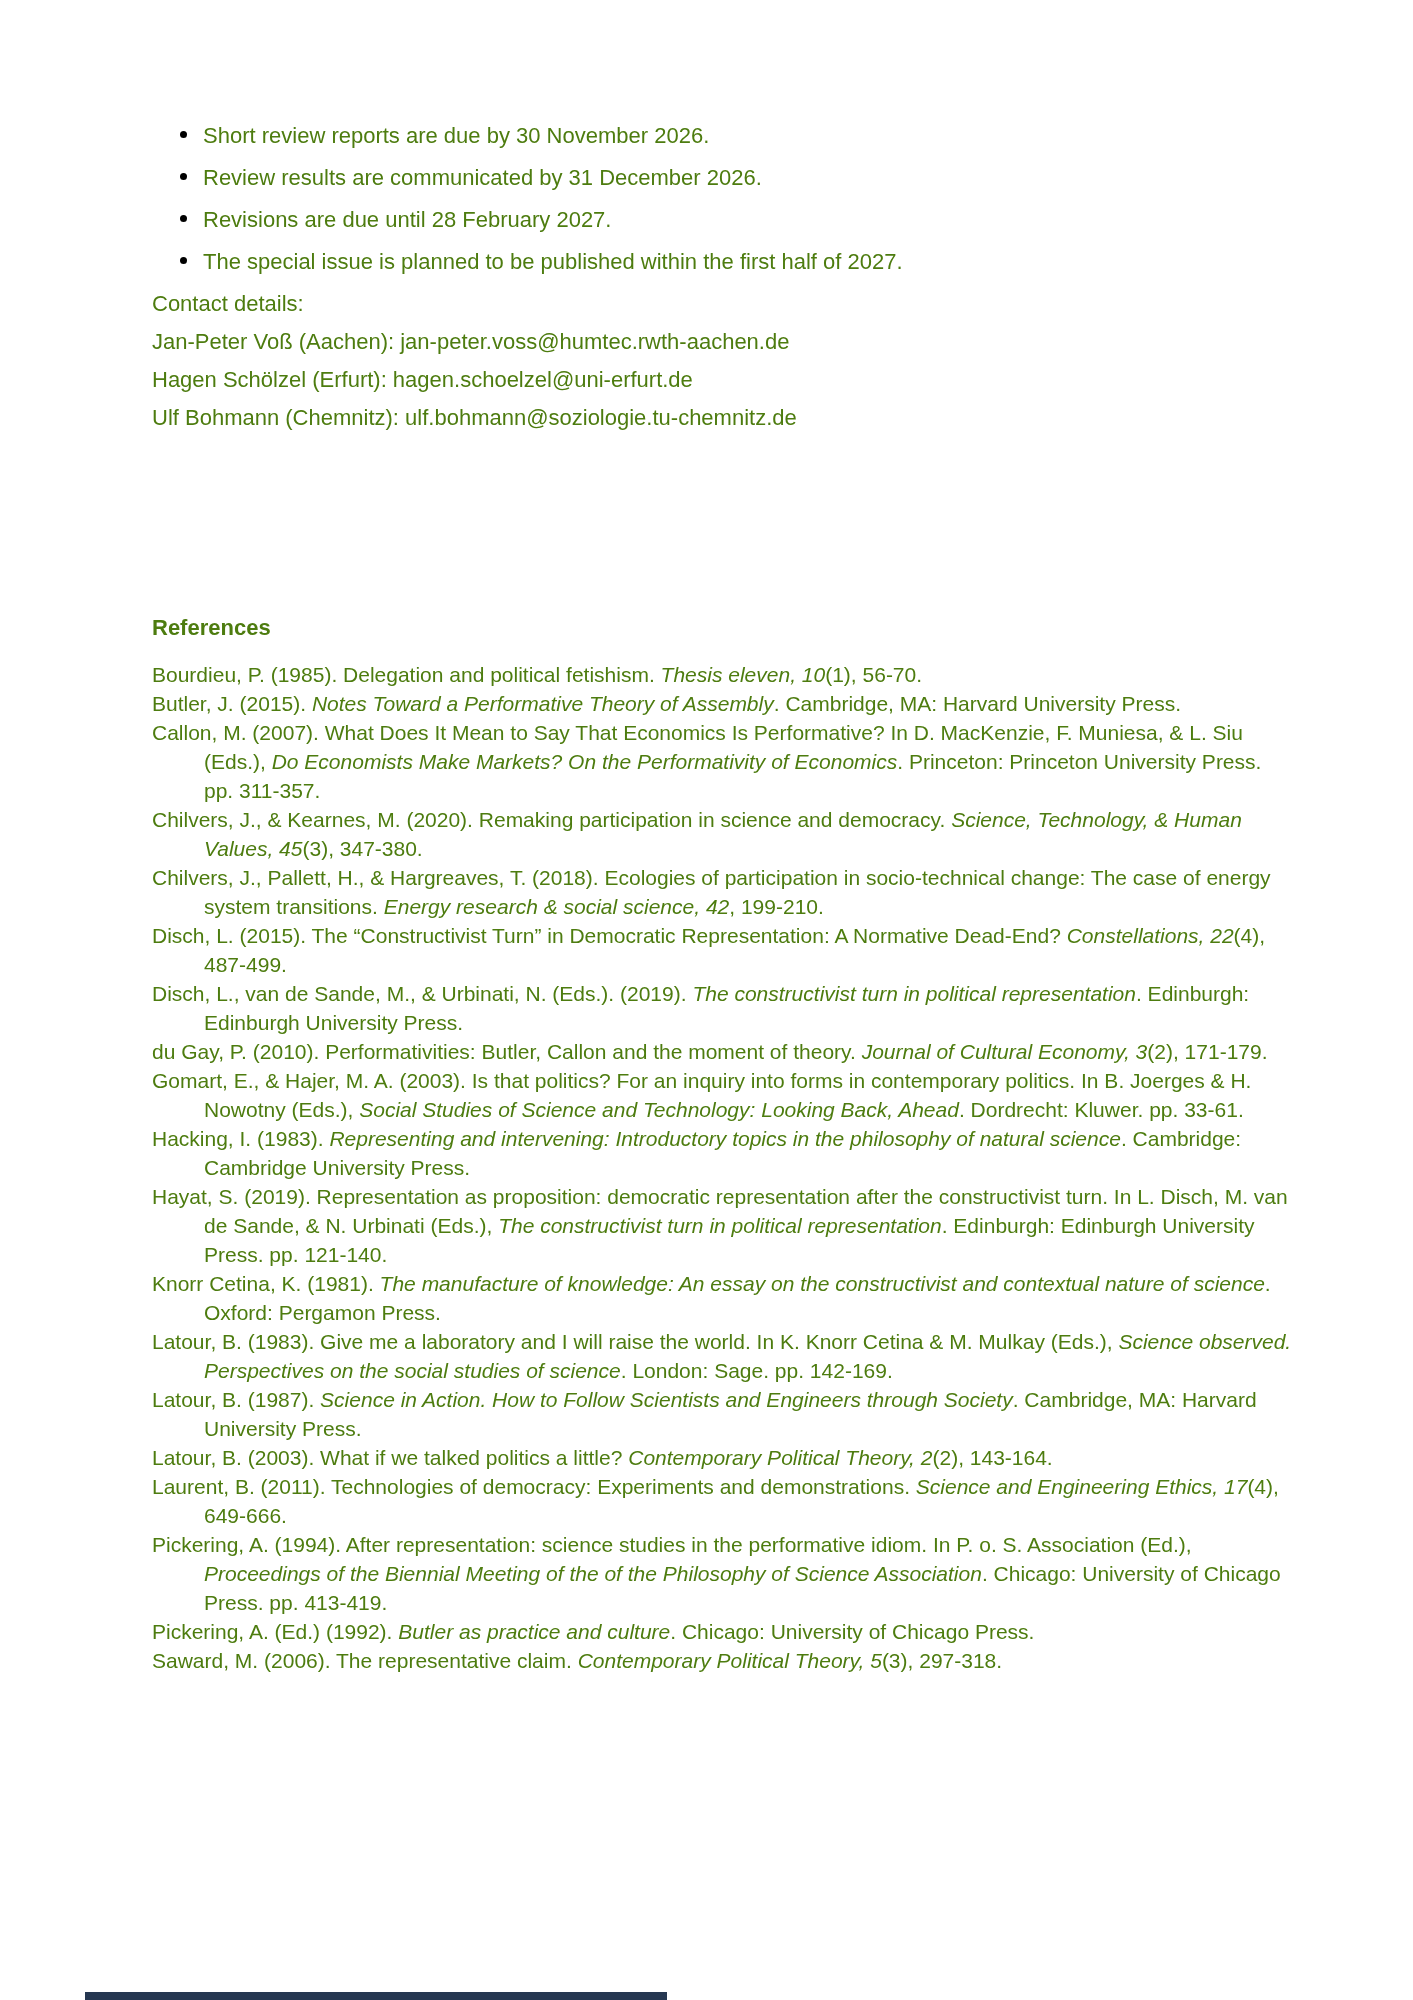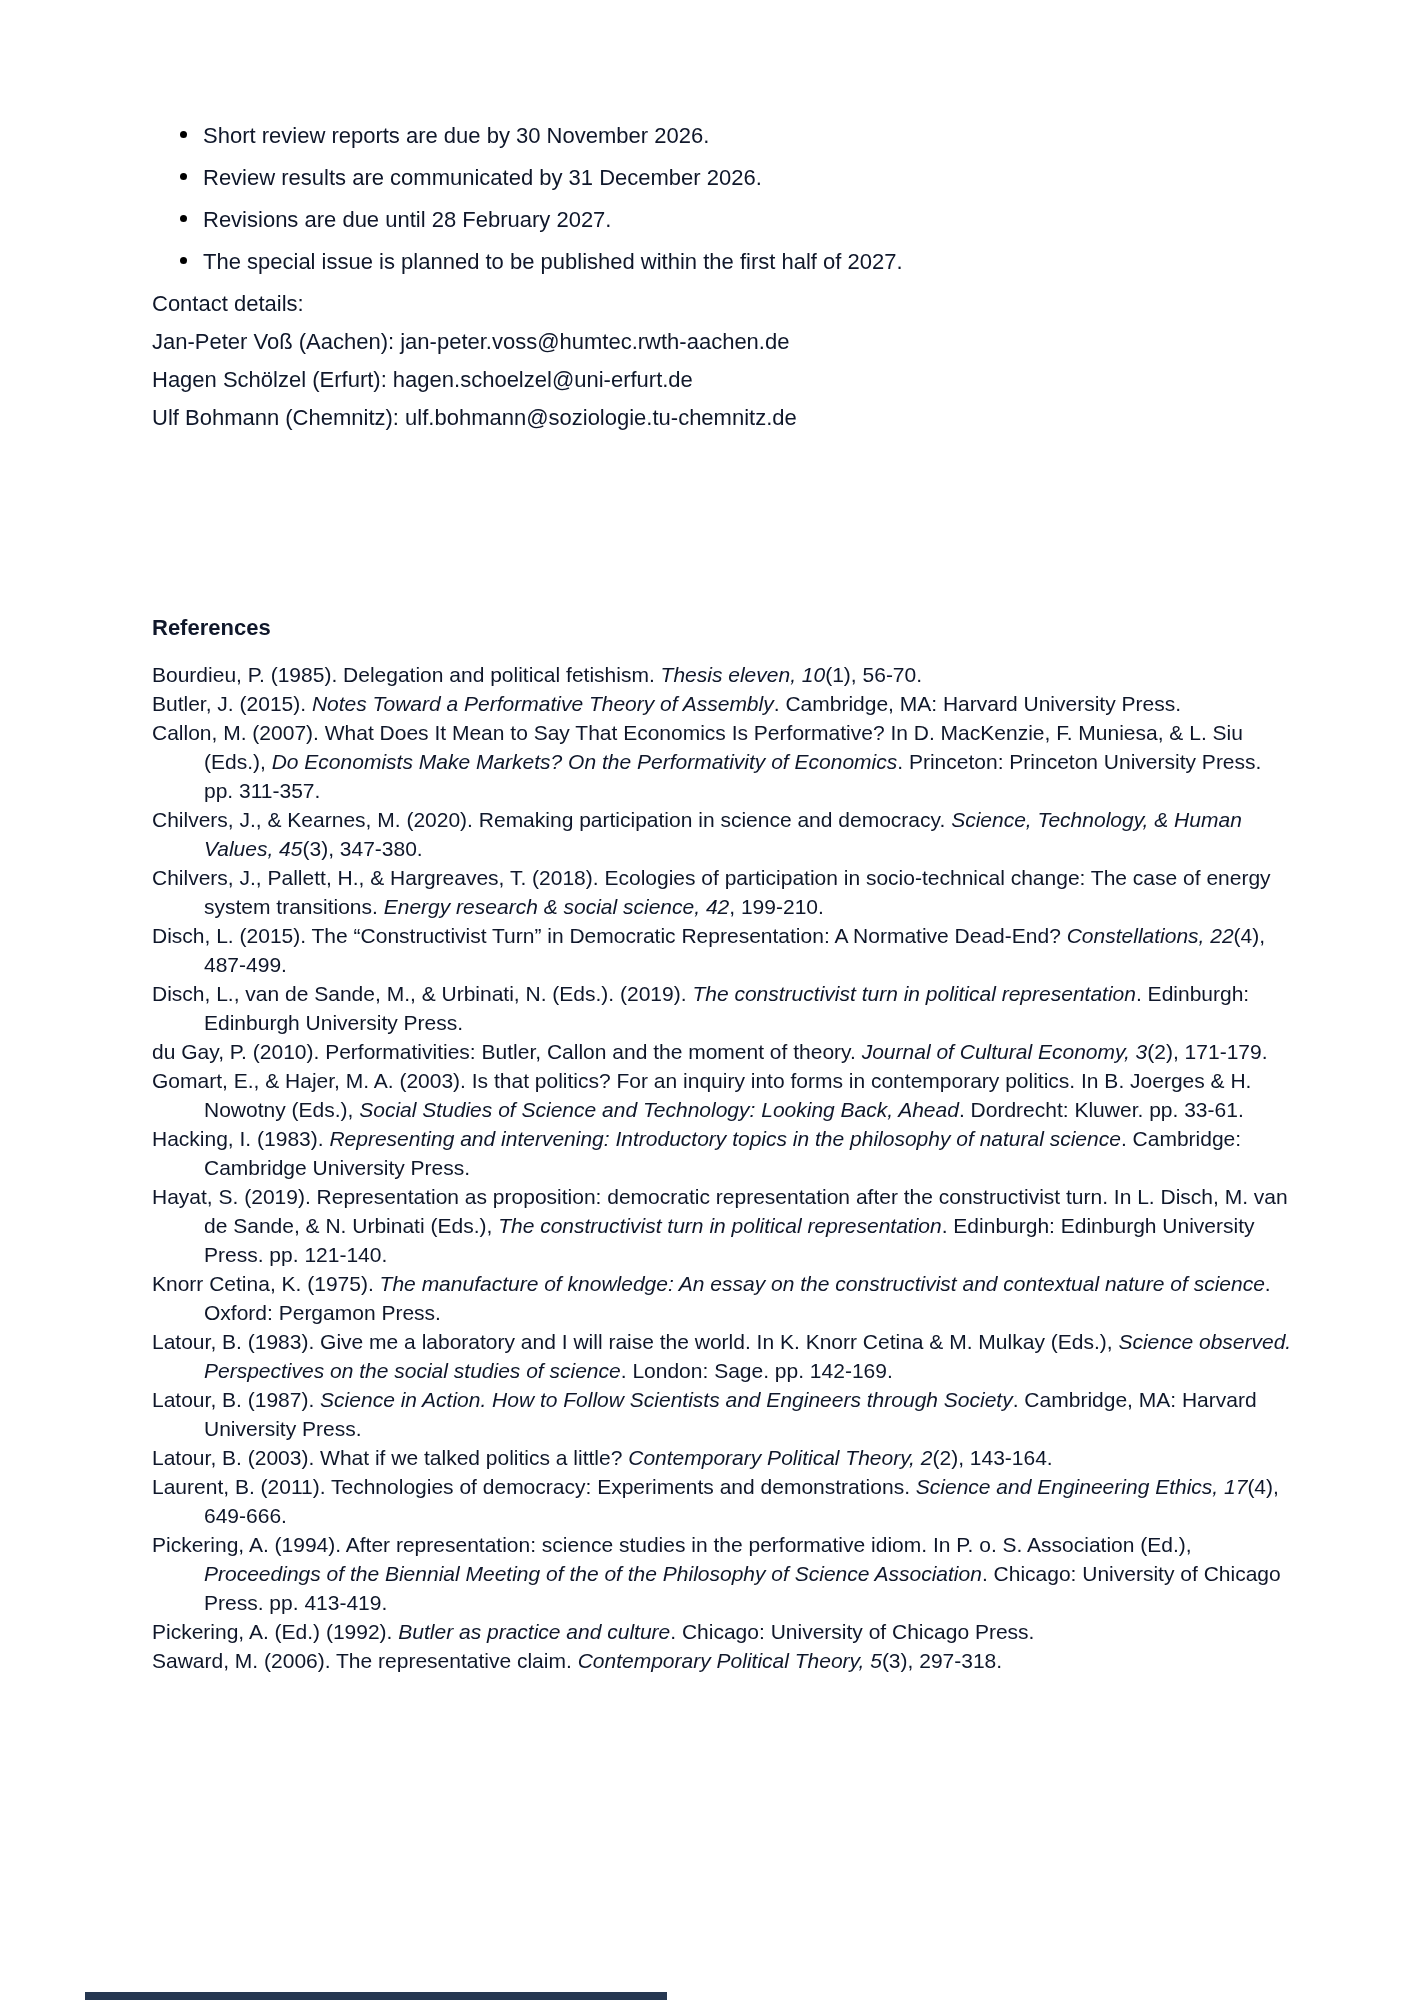--- a/index.html
+++ b/index.html
@@ -64,21 +64,21 @@
     left: 85px;
     bottom: 0;
     width: 582px;
     height: 8px;
     background: #263751;
   }
 </style>
 </head>
 <body>
 
-<div class="page" style="background: rgb(255, 255, 255); color: #0f172a;">
+<div class="page" style="background: rgb(255, 255, 255); color: #4d7c0f;">
   <div class="content">
 
     <ul class="bullets">
       <li>
         <span class="li-dot"></span>
         <span>Short review reports are due by 30 November 2026.</span>
       </li>
       <li>
         <span class="li-dot"></span>
         <span>Review results are communicated by 31 December 2026.</span>
@@ -105,21 +105,21 @@
         <p class="ref"><span>Butler, J. (2015). </span><span class="it">Notes Toward a Performative Theory of Assembly</span><span>. Cambridge, MA: Harvard University Press.</span></p>
         <p class="ref"><span>Callon, M. (2007). What Does It Mean to Say That Economics Is Performative? In D. MacKenzie, F. Muniesa, &amp; L. Siu (Eds.), </span><span class="it">Do Economists Make Markets? On the Performativity of Economics</span><span>. Princeton: Princeton University Press. pp. 311-357.</span></p>
         <p class="ref"><span>Chilvers, J., &amp; Kearnes, M. (2020). Remaking participation in science and democracy. </span><span class="it">Science, Technology, &amp; Human Values, 45</span><span>(3), 347-380.</span></p>
         <p class="ref"><span>Chilvers, J., Pallett, H., &amp; Hargreaves, T. (2018). Ecologies of participation in socio-technical change: The case of energy system transitions. </span><span class="it">Energy research &amp; social science, 42</span><span>, 199-210.</span></p>
         <p class="ref"><span>Disch, L. (2015). The “Constructivist Turn” in Democratic Representation: A Normative Dead-End? </span><span class="it">Constellations, 22</span><span>(4), 487-499.</span></p>
         <p class="ref"><span>Disch, L., van de Sande, M., &amp; Urbinati, N. (Eds.). (2019). </span><span class="it">The constructivist turn in political representation</span><span>. Edinburgh: Edinburgh University Press.</span></p>
         <p class="ref"><span>du Gay, P. (2010). Performativities: Butler, Callon and the moment of theory. </span><span class="it">Journal of Cultural Economy, 3</span><span>(2), 171-179.</span></p>
         <p class="ref"><span>Gomart, E., &amp; Hajer, M. A. (2003). Is that politics? For an inquiry into forms in contemporary politics. In B. Joerges &amp; H. Nowotny (Eds.), </span><span class="it">Social Studies of Science and Technology: Looking Back, Ahead</span><span>. Dordrecht: Kluwer. pp. 33-61.</span></p>
         <p class="ref"><span>Hacking, I. (1983). </span><span class="it">Representing and intervening: Introductory topics in the philosophy of natural science</span><span>. Cambridge: Cambridge University Press.</span></p>
         <p class="ref"><span>Hayat, S. (2019). Representation as proposition: democratic representation after the constructivist turn. In L. Disch, M. van de Sande, &amp; N. Urbinati (Eds.), </span><span class="it">The constructivist turn in political representation</span><span>. Edinburgh: Edinburgh University Press. pp. 121-140.</span></p>
-        <p class="ref"><span>Knorr Cetina, K. (1975). </span><span class="it">The manufacture of knowledge: An essay on the constructivist and contextual nature of science</span><span>. Oxford: Pergamon Press.</span></p>
+        <p class="ref"><span>Knorr Cetina, K. (1981). </span><span class="it">The manufacture of knowledge: An essay on the constructivist and contextual nature of science</span><span>. Oxford: Pergamon Press.</span></p>
         <p class="ref"><span>Latour, B. (1983). Give me a laboratory and I will raise the world. In K. Knorr Cetina &amp; M. Mulkay (Eds.), </span><span class="it">Science observed. Perspectives on the social studies of science</span><span>. London: Sage. pp. 142-169.</span></p>
         <p class="ref"><span>Latour, B. (1987). </span><span class="it">Science in Action. How to Follow Scientists and Engineers through Society</span><span>. Cambridge, MA: Harvard University Press.</span></p>
         <p class="ref"><span>Latour, B. (2003). What if we talked politics a little? </span><span class="it">Contemporary Political Theory, 2</span><span>(2), 143-164.</span></p>
         <p class="ref"><span>Laurent, B. (2011). Technologies of democracy: Experiments and demonstrations. </span><span class="it">Science and Engineering Ethics, 17</span><span>(4), 649-666.</span></p>
         <p class="ref"><span>Pickering, A. (1994). After representation: science studies in the performative idiom. In P. o. S. Association (Ed.), </span><span class="it">Proceedings of the Biennial Meeting of the of the Philosophy of Science Association</span><span>. Chicago: University of Chicago Press. pp. 413-419.</span></p>
         <p class="ref"><span>Pickering, A. (Ed.) (1992). </span><span class="it">Butler as practice and culture</span><span>. Chicago: University of Chicago Press.</span></p>
         <p class="ref"><span>Saward, M. (2006). The representative claim. </span><span class="it">Contemporary Political Theory, 5</span><span>(3), 297-318.</span></p>
       </div>
 
   </div>

